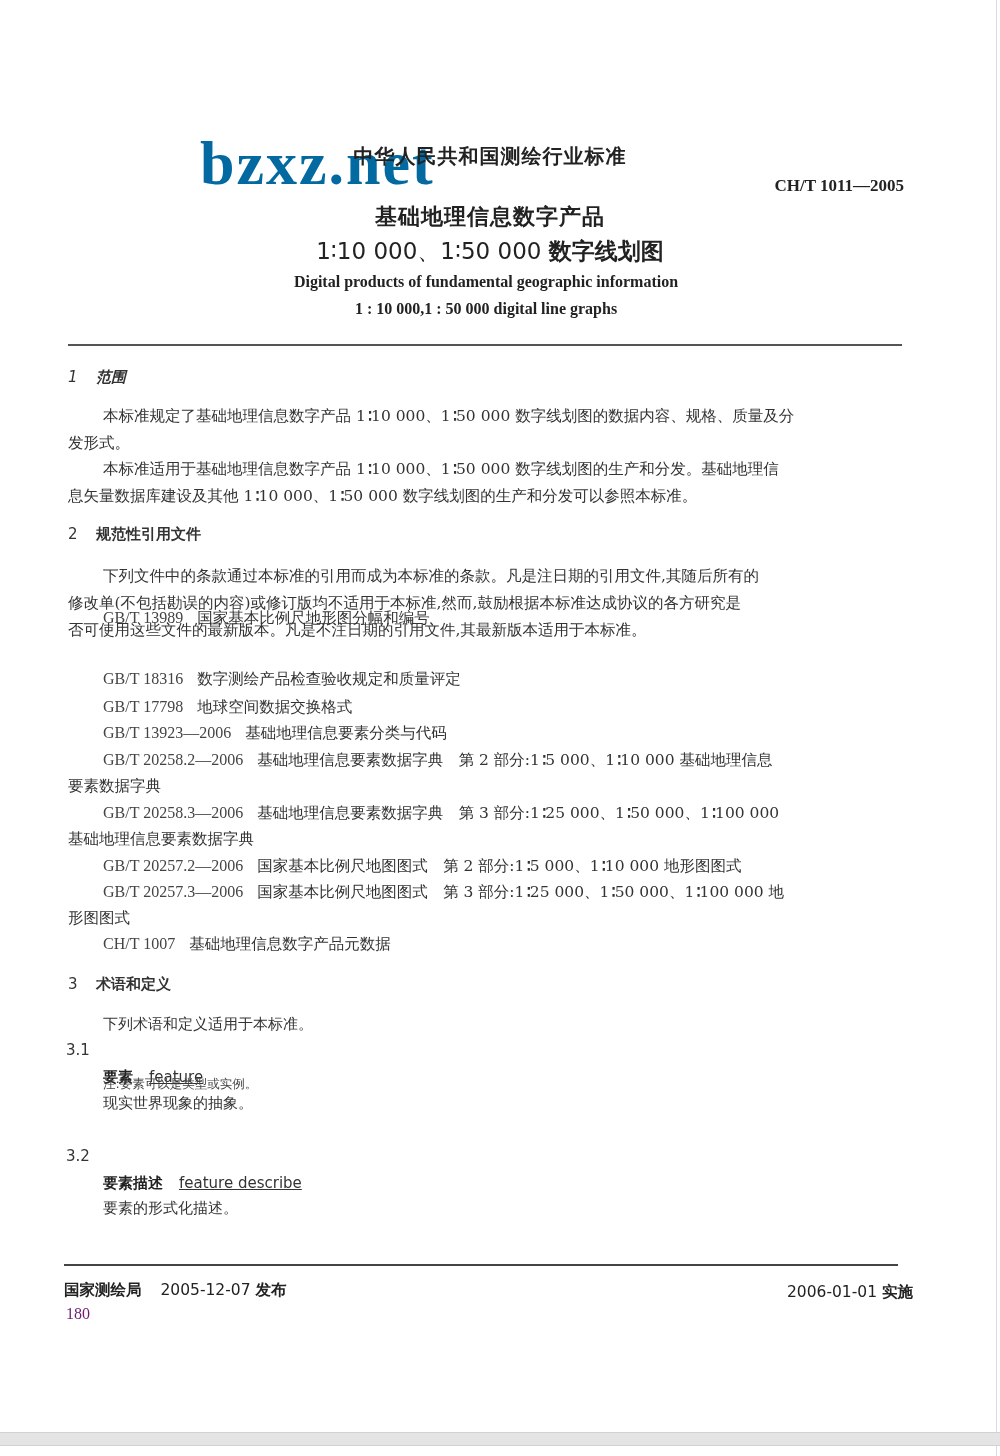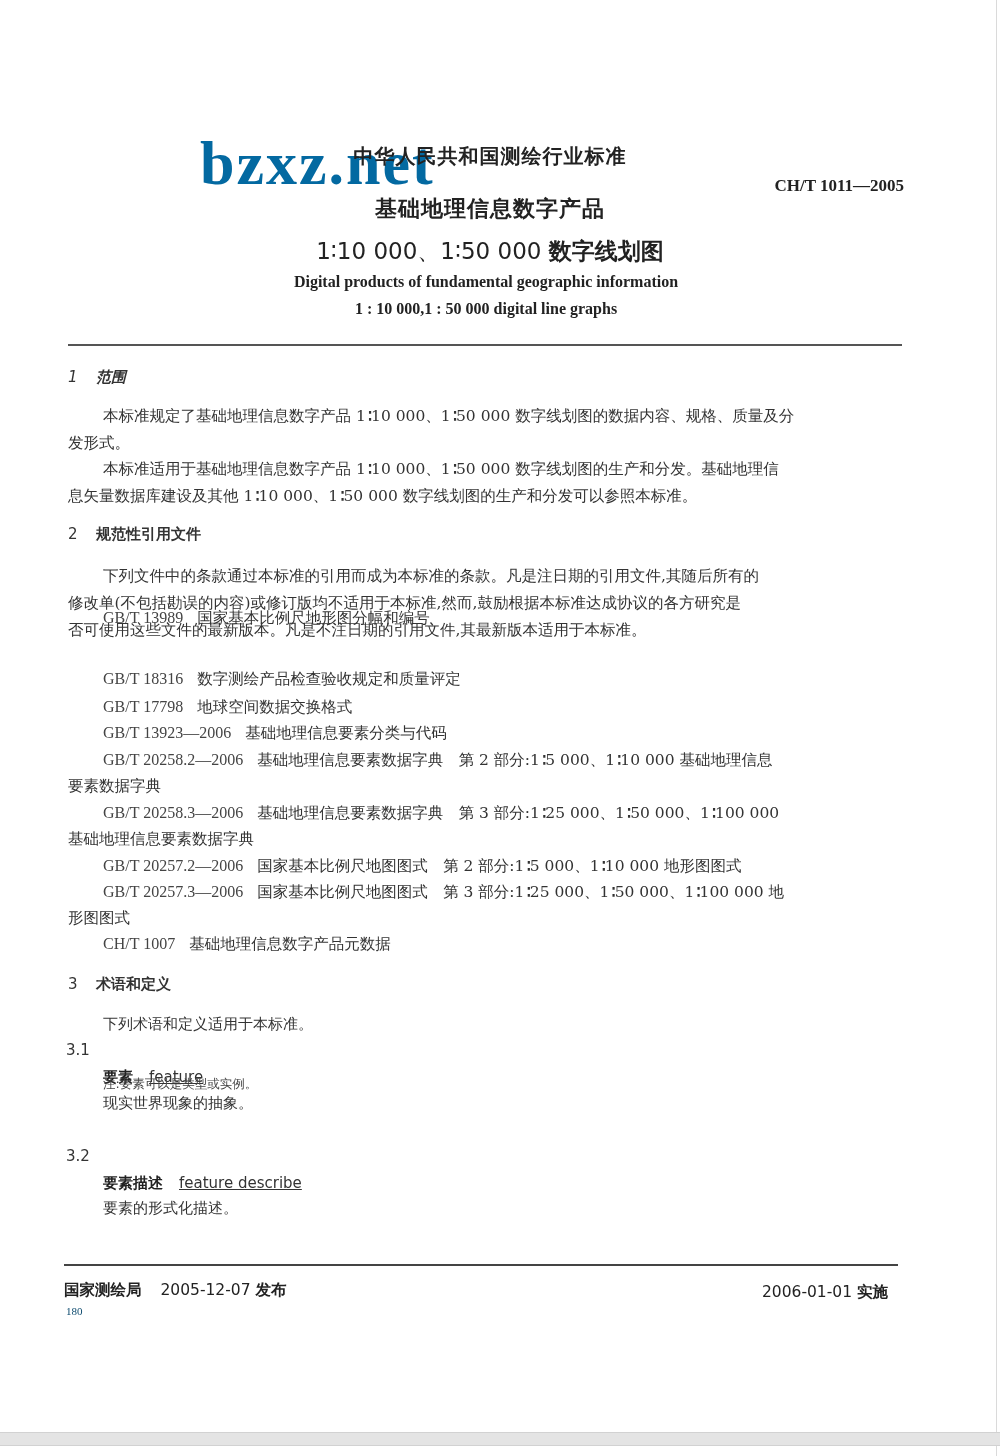--- a/index.html
+++ b/index.html
@@ -8,40 +8,40 @@
     font-family: "DejaVu Serif", "Liberation Serif", serif; color: #2a2a2a;
   }
   .abs { position: absolute; white-space: nowrap; }
   .watermark {
     left: 200px; top: 132px; font-family: Liberation Serif, serif; font-weight: bold;
     font-size: 62px; color: #0369a1; letter-spacing: 2px; line-height: 1; z-index: 0;
   }
   .hdr { z-index: 1; }
   .h-org { left: 0; width: 980px; text-align: center; top: 143px; font-family: "DejaVu Sans", sans-serif; font-weight: bold; font-size: 20px; color:#222; letter-spacing: 1px; }
   .h-code { right: 96px; top: 176px; font-family: "Liberation Serif", serif; font-weight: bold; font-size: 17px; color:#222; }
-  .h-title1 { left: 0; width: 980px; text-align: center; top: 194px; font-family: "DejaVu Sans", sans-serif; font-weight: bold; font-size: 22px; color:#222; letter-spacing: 1px; }
+  .h-title1 { left: 0; width: 980px; text-align: center; top: 202px; font-family: "DejaVu Sans", sans-serif; font-weight: bold; font-size: 22px; color:#222; letter-spacing: 1px; }
   .h-title2 { left: 0; width: 980px; text-align: center; top: 236px; font-family: "DejaVu Sans", sans-serif; font-size: 23px; color:#222; }
   .h-title2 b { font-weight: bold; }
   .h-en1 { left: 0; width: 972px; text-align: center; top: 273px; font-family: "Liberation Serif", serif; font-weight: bold; font-size: 16px; color:#222; }
   .h-en2 { left: 0; width: 972px; text-align: center; top: 300px; font-family: "Liberation Serif", serif; font-weight: bold; font-size: 16px; color:#222; }
   .rule-top { left: 68px; top: 344px; width: 834px; height: 2px; background: #555; }
   .rule-bot { left: 64px; top: 1264px; width: 834px; height: 2px; background: #444; }
   .sec { font-family: "DejaVu Sans", sans-serif; font-weight: bold; font-size: 15px; color:#333; }
   .sec .num { font-weight: normal; display: inline-block; width: 28px; }
   .p { font-size: 15.5px; color:#333; }
   .ref { font-size: 15.5px; color:#333; }
   .ref .code { font-family: "Liberation Serif", serif; font-size: 16px; color:#444; margin-right: 14px; }
   .sans { font-family: "DejaVu Sans", sans-serif; }
   .term-num { font-family: "DejaVu Sans", sans-serif; font-size: 15px; color:#333; }
   .term-zh { font-family: "DejaVu Sans", sans-serif; font-weight: bold; font-size: 15px; color:#222; }
   .term-en { font-family: "DejaVu Sans", sans-serif; font-size: 15px; color:#333; margin-left: 16px; text-decoration: underline; }
   .note { font-size: 12.5px; color:#444; }
   .foot { font-family: "DejaVu Sans", sans-serif; font-size: 15.5px; color:#222; }
   .foot b { font-weight: bold; }
-  .pageno { font-family: "Liberation Serif", serif; font-size: 11px; color:#0c4a6e; }
+  .pageno { font-family: "Liberation Serif", serif; font-size: 16px; color:#701a75; }
   .bottom-bar { left: 0; top: 1432px; width: 1000px; height: 12px; background: #e4e4e4; border-top: 1px solid #d2d2d2; border-bottom: 1px solid #d2d2d2; }
   .right-edge { left: 996px; top: 0; width: 1px; height: 1456px; background: #dadada; }
 </style>
 </head>
 <body>
 
 <div class="abs right-edge"></div>
 
 <div class="abs watermark">bzxz.net</div>
 
@@ -120,19 +120,19 @@
   <span class="term-zh">要素描述</span><span class="term-en">feature describe</span>
 </div>
 <div class="abs p sans" style="left:103px; top:1199px; font-size:15px;">要素的形式化描述。</div>
 
 <div class="abs rule-bot"></div>
 <div class="abs foot" style="left:64px; top:1280px;">
   <b>国家测绘局</b>
   <span style="margin-left:14px;">2005-12-07</span>
   <b>发布</b>
 </div>
-<div class="abs foot" style="right:112px; top:1282px;">
+<div class="abs foot" style="right:87px; top:1282px;">
   <span>2006-01-01</span>
   <b>实施</b>
 </div>
 <div class="abs pageno" style="left:66px; top:1305px;">180</div>
 
 <div class="abs bottom-bar"></div>
 
 </body></html>

